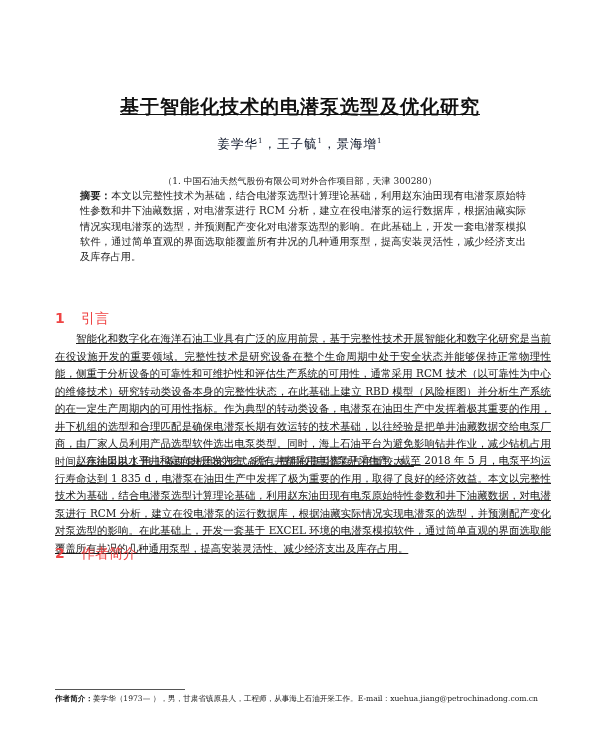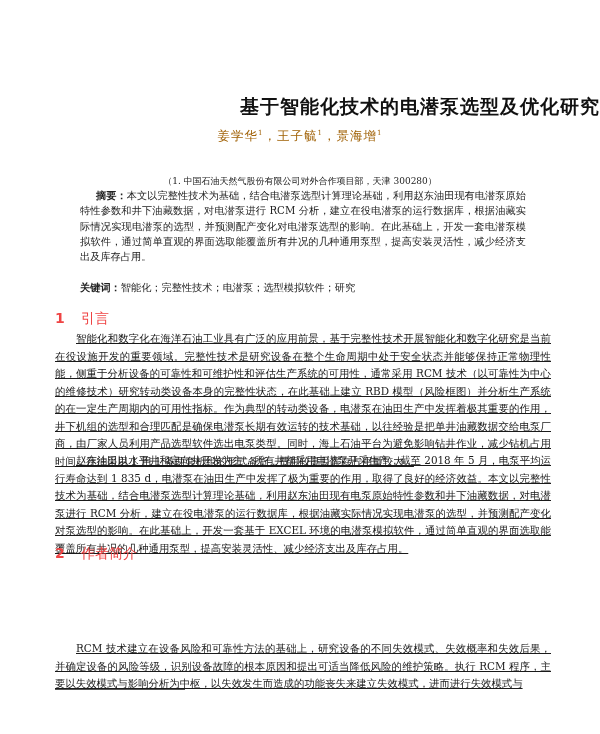--- a/index.html
+++ b/index.html
@@ -3,38 +3,38 @@
 <meta charset="utf-8">
 <style>
   html, body { margin: 0; padding: 0; background: #ffffff; }
   body {
     width: 600px; height: 734px; position: relative; overflow: hidden;
     font-family: "DejaVu Serif", "Liberation Serif", serif;
     color: #1a1a1a;
   }
   .page { position: absolute; left: 0; top: 0; width: 600px; height: 734px; }
   .title {
-    position: absolute; left: 0; top: 94px; width: 600px; text-align: right;
+    position: absolute; left: 0; top: 94px; width: 600px; text-align: center;
     font-family: "DejaVu Sans", "Liberation Sans", sans-serif;
-    font-weight: bold; font-size: 19px; letter-spacing: 1px; color: #111;
+    font-weight: bold; font-size: 19px; letter-spacing: 1px; color: #111; text-decoration: underline;
   }
   .authors {
-    position: absolute; left: 0; top: 128px; width: 600px; text-align: center;
-    font-size: 12.5px; letter-spacing: 1px; color: #a16207;
+    position: absolute; left: 0; top: 136px; width: 600px; text-align: center;
+    font-size: 12.5px; letter-spacing: 1px; color: #0f172a;
   }
   .authors sup { font-size: 7px; }
   .affil {
     position: absolute; left: 0; top: 159px; width: 600px; text-align: center;
     font-size: 9px; color: #222; margin-top: 16px;
   }
   .abstract {
     position: absolute; left: 80px; top: 188px; width: 446px;
     font-size: 10.2px; line-height: 15.3px; color: #222; text-align: justify;
   }
-  .abstract .lbl { font-family: "DejaVu Sans", "Liberation Sans", sans-serif; font-weight: bold; margin-left: 16px; }
+  .abstract .lbl { font-family: "DejaVu Sans", "Liberation Sans", sans-serif; font-weight: bold; }
   .keywords {
     position: absolute; left: 80px; top: 280px; width: 446px;
     font-size: 10.2px; line-height: 15px; color: #222;
   }
   .keywords .lbl { font-family: "DejaVu Sans", "Liberation Sans", sans-serif; font-weight: bold; }
   .sec-head {
     position: absolute; left: 55px;
     font-family: "DejaVu Sans", "Liberation Sans", sans-serif;
     font-size: 14px; color: #ef4444;
   }
@@ -66,35 +66,34 @@
   <div class="authors">
     <span>姜学华</span><sup>1</sup><span>，</span><span>王子毓</span><sup>1</sup><span>，</span><span>景海增</span><sup>1</sup>
   </div>
 
   <div class="affil">（1. 中国石油天然气股份有限公司对外合作项目部，天津 300280）</div>
 
   <div class="abstract">
     <span class="lbl">摘要：</span><span>本文以完整性技术为基础，结合电潜泵选型计算理论基础，利用赵东油田现有电潜泵原始特性参数和井下油藏数据，对电潜泵进行 RCM 分析，建立在役电潜泵的运行数据库，根据油藏实际情况实现电潜泵的选型，并预测配产变化对电潜泵选型的影响。在此基础上，开发一套电潜泵模拟软件，通过简单直观的界面选取能覆盖所有井况的几种通用泵型，提高安装灵活性，减少经济支出及库存占用。</span>
   </div>
 
-  <div class="keywords">
-    <span class="lbl">关键词：</span><span>智能化；完整性技术；电潜泵；选型模拟软件；研究</span>
-  </div>
 
   <div class="sec-head" style="top:310px;">
     <span class="num">1</span><span>引言</span>
   </div>
 
   <div class="para" style="top:330px;">智能化和数字化在海洋石油工业具有广泛的应用前景，基于完整性技术开展智能化和数字化研究是当前在役设施开发的重要领域。完整性技术是研究设备在整个生命周期中处于安全状态并能够保持正常物理性能，侧重于分析设备的可靠性和可维护性和评估生产系统的可用性，通常采用 RCM 技术（以可靠性为中心的维修技术）研究转动类设备本身的完整性状态，在此基础上建立 RBD 模型（风险框图）并分析生产系统的在一定生产周期内的可用性指标。作为典型的转动类设备，电潜泵在油田生产中发挥着极其重要的作用，井下机组的选型和合理匹配是确保电潜泵长期有效运转的技术基础，以往经验是把单井油藏数据交给电泵厂商，由厂家人员利用产品选型软件选出电泵类型。同时，海上石油平台为避免影响钻井作业，减少钻机占用时间，往往采用 1 用 1 备两套机组的形式备货，费用较高且库存占用量较大。</div>
 
   <div class="para" style="top:452px;">赵东油田以水平井和定向井开发为主，所有井都采用电潜泵开采生产，截至 2018 年 5 月，电泵平均运行寿命达到 1 835 d，电潜泵在油田生产中发挥了极为重要的作用，取得了良好的经济效益。本文以完整性技术为基础，结合电潜泵选型计算理论基础，利用赵东油田现有电泵原始特性参数和井下油藏数据，对电潜泵进行 RCM 分析，建立在役电潜泵的运行数据库，根据油藏实际情况实现电潜泵的选型，并预测配产变化对泵选型的影响。在此基础上，开发一套基于 EXCEL 环境的电潜泵模拟软件，通过简单直观的界面选取能覆盖所有井况的几种通用泵型，提高安装灵活性、减少经济支出及库存占用。</div>
 
   <div class="sec-head" style="top:545px;">
     <span class="num">2</span><span>作者简介</span>
   </div>
 
 
-  <div class="para" style="top:640px; height:49px; overflow:hidden;">RCM 技术建立在设备风险和可靠性方法的基础上，研究设备的不同失效模式、失效概率和失效后果，并确定设备的风险等级，识别设备故障的根本原因和提出可适当降低风险的维护策略。执行 RCM 程序，主要以失效模式与影响分析为中枢，以失效发生而造成的功能丧失来建立失效模式，进而进行失效模式与</div>
 
   <div class="footrule"></div>
 
+  <div class="footnote">
+    <span class="lbl">作者简介：</span><span>姜学华（1973— ），男，甘肃省镇原县人，工程师，从事海上石油开采工作。E-mail：xuehua.jiang@petrochinadong.com.cn</span>
+  </div>
 
 </div>
 
 </body></html>

